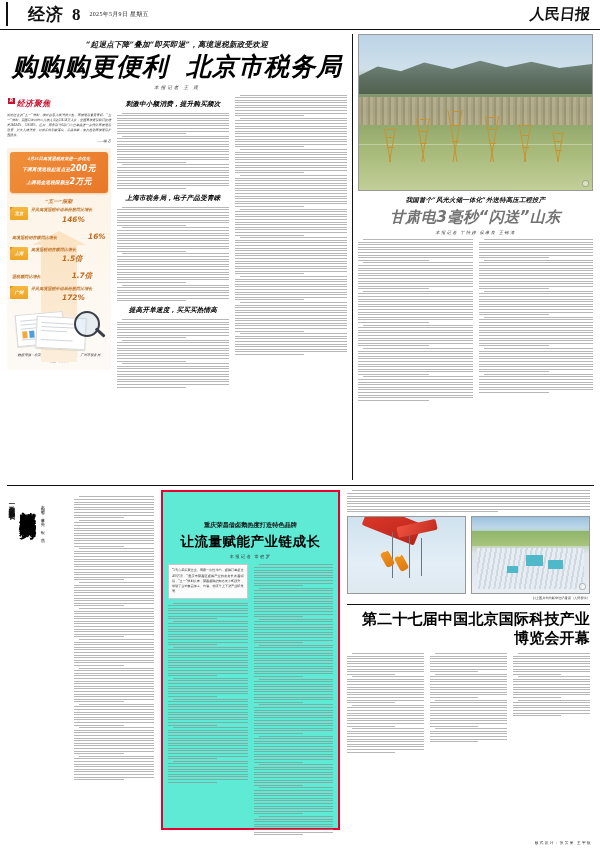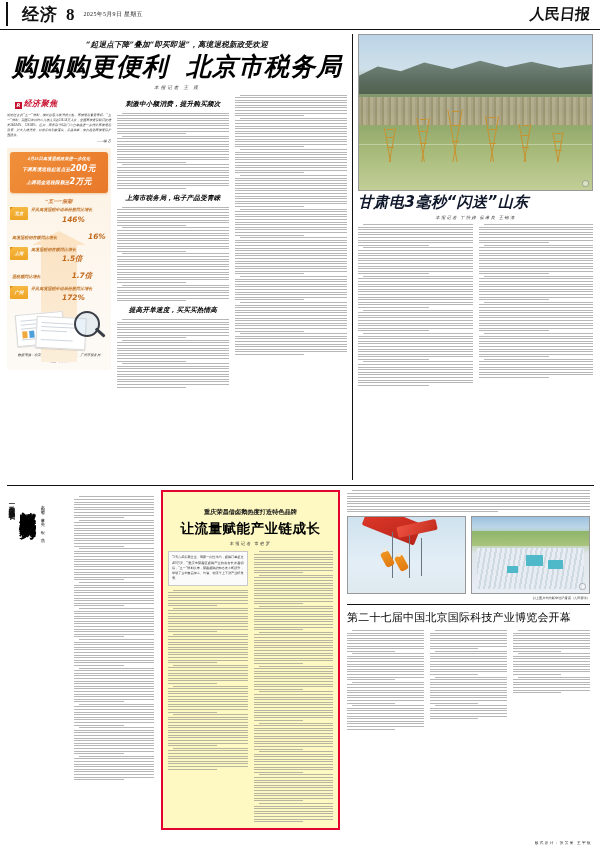--- a/index.html
+++ b/index.html
@@ -8,21 +8,21 @@
     background:#ffffff;
     font-family:"Liberation Serif", serif;
     color:#111;
     overflow:hidden;
   }
   .page{position:relative;width:600px;height:848px;box-sizing:border-box;padding:0;}
 
   
   .masthead{
     position:relative;height:30px;border-bottom:1.6px solid #111;
-    display:flex;align-items:center;padding:0 6px 0 12px;box-sizing:border-box;
+    display:flex;align-items:center;padding:0 6px 0 18px;box-sizing:border-box;
   }
   .mh-rule{
     position:absolute;left:6px;top:2px;bottom:3px;width:2px;background:#111;
   }
   .mh-section{
     font-family:"DejaVu Serif", serif;font-weight:bold;font-size:17px;
     letter-spacing:1px;margin-left:10px;line-height:1;
   }
   .mh-num{font-family:"Liberation Serif",serif;font-weight:bold;font-size:17px;margin-left:8px;}
   .mh-date{font-size:6px;margin-left:9px;color:#222;letter-spacing:.3px;}
@@ -58,21 +58,21 @@
   .tri{display:flex;gap:6px;margin-top:3px;}
   .tri .col{flex:1;position:relative;}
   .tri .col.c1{flex:0 0 104px;}
 
   .subhead{
     font-family:"DejaVu Sans",sans-serif;font-weight:bold;font-size:6.6px;
     text-align:center;margin:5px 0 4px;color:#000;letter-spacing:.2px;
   }
 
   
-  .focus-badge{display:flex;align-items:flex-end;gap:2px;margin:3px 0 4px 8px;}
+  .focus-badge{display:flex;align-items:flex-start;gap:2px;margin:3px 0 4px 1px;}
   .focus-badge .mark{
     background:#c8102e;color:#fff;font-size:5px;font-weight:bold;
     padding:0.5px 1.5px;line-height:1.1;font-family:"DejaVu Sans",sans-serif;
   }
   .focus-badge .txt{
     color:#c8102e;font-family:"DejaVu Sans",sans-serif;font-weight:bold;font-size:8px;
     letter-spacing:.5px;
   }
   .editor-note{font-size:3.1px;line-height:1.65;color:#333;text-align:justify;}
   .editor-sign{text-align:right;font-size:3.4px;color:#333;margin-top:1px;}
@@ -167,22 +167,22 @@
   .tower b{position:absolute;width:7px;height:1.2px;background:#c8922f;}
   .photo .mark{
     position:absolute;right:3px;bottom:3px;width:5px;height:5px;border-radius:50%;
     background:rgba(255,255,255,.45);border:.4px solid rgba(0,0,0,.25);
   }
   .kicker2{
     text-align:center;font-family:"DejaVu Serif",serif;font-weight:bold;font-size:6.4px;
     margin:5px 0 3px;color:#111;letter-spacing:.2px;
   }
   .headline2{
-    font-family:"DejaVu Sans",sans-serif;font-weight:bold;font-size:15px;
-    letter-spacing:.5px;color:#0f172a;margin:2px 0 3px;
+    text-align:center;font-family:"DejaVu Sans",sans-serif;font-weight:bold;font-size:15px;
+    letter-spacing:.5px;color:#737373;margin:2px 0 3px;
   }
   .byline2{text-align:center;font-size:4.2px;letter-spacing:1.4px;color:#333;margin-bottom:4px;}
   .duo{display:flex;gap:6px;}
   .duo .col{flex:1;}
 
   
   .hrule{height:1.4px;background:#111;margin:3px 6px 0 7px;}
 
   
   .bottom-wrap{display:flex;height:360px;}
@@ -201,22 +201,22 @@
     font-family:"DejaVu Serif",serif;font-weight:bold;font-size:6.4px;
     letter-spacing:1px;color:#111;margin:10px 1px 0 0;
   }
   .vbyline{
     writing-mode:vertical-rl;text-orientation:upright;font-size:4.2px;
     letter-spacing:1.6px;color:#333;margin:12px 1px 0 1px;
   }
 
   
   .redbox{
-    border:2.2px solid #e4032e;box-sizing:border-box;padding:6px 5px 4px;height:340px;
-    position:relative;background:#fef9c3;
+    border:2.2px solid #e4032e;box-sizing:border-box;padding:19px 5px 4px;height:340px;
+    position:relative;background:#5eead4;
   }
   .rb-kicker{
     text-align:center;font-family:"DejaVu Serif",serif;font-weight:bold;font-size:6.2px;
     margin:10px 0 3px;color:#111;
   }
   .rb-headline{
     text-align:center;font-family:"DejaVu Sans",sans-serif;font-weight:bold;font-size:13.5px;
     letter-spacing:.5px;color:#000;margin-bottom:3px;
   }
   .rb-byline{text-align:center;font-size:4.2px;letter-spacing:1.4px;color:#333;margin-bottom:5px;}
@@ -256,21 +256,21 @@
     border-radius:1px;
   }
   .ph-aerial .blk{position:absolute;background:#4fb8c9;border-radius:.5px;}
   .ph-aerial .mark{
     position:absolute;right:3px;bottom:3px;width:5px;height:5px;border-radius:50%;
     background:rgba(255,255,255,.5);border:.4px solid rgba(0,0,0,.25);
   }
   .photo-credit{font-size:3.2px;text-align:right;color:#333;margin-top:2px;}
   .thin-rule{height:.8px;background:#111;margin:4px 0 4px;}
   .headline3{
-    text-align:left;font-family:"DejaVu Sans",sans-serif;font-weight:normal;font-size:11px;
+    text-align:right;font-family:"DejaVu Sans",sans-serif;font-weight:bold;font-size:15px;
     color:#000;margin:5px 0 5px;letter-spacing:.2px;
   }
   .footer-credit{
     position:absolute;right:8px;bottom:3px;font-size:3.6px;letter-spacing:1.4px;color:#222;
   }
 </style>
 </head>
 <body>
 
 <div class="page">
@@ -637,20 +637,21 @@
         <div class="tower" style="left:84%;height:30px;">
           <i class="l" style="height:30px;"></i>
             <i class="r" style="height:30px;"></i>
           <b style="bottom:28px;"></b>
             <b style="bottom:20px;"></b>
             <b style="bottom:11px;"></b>
         </div>
         <div class="mark"></div>
       </div>
 
+      <div class="kicker2">我国首个“风光火储一体化”外送特高压工程投产</div>
       <div class="headline2">甘肃电3毫秒“闪送”山东</div>
       <div class="byline2">本报记者 丁怡婷 侯琳良 王锦涛</div>
 
       <div class="duo">
         <div class="col">
           <div class="fake-lines">
             <div class="ind"></div>
               <div></div>
               <div></div>
               <div></div>

